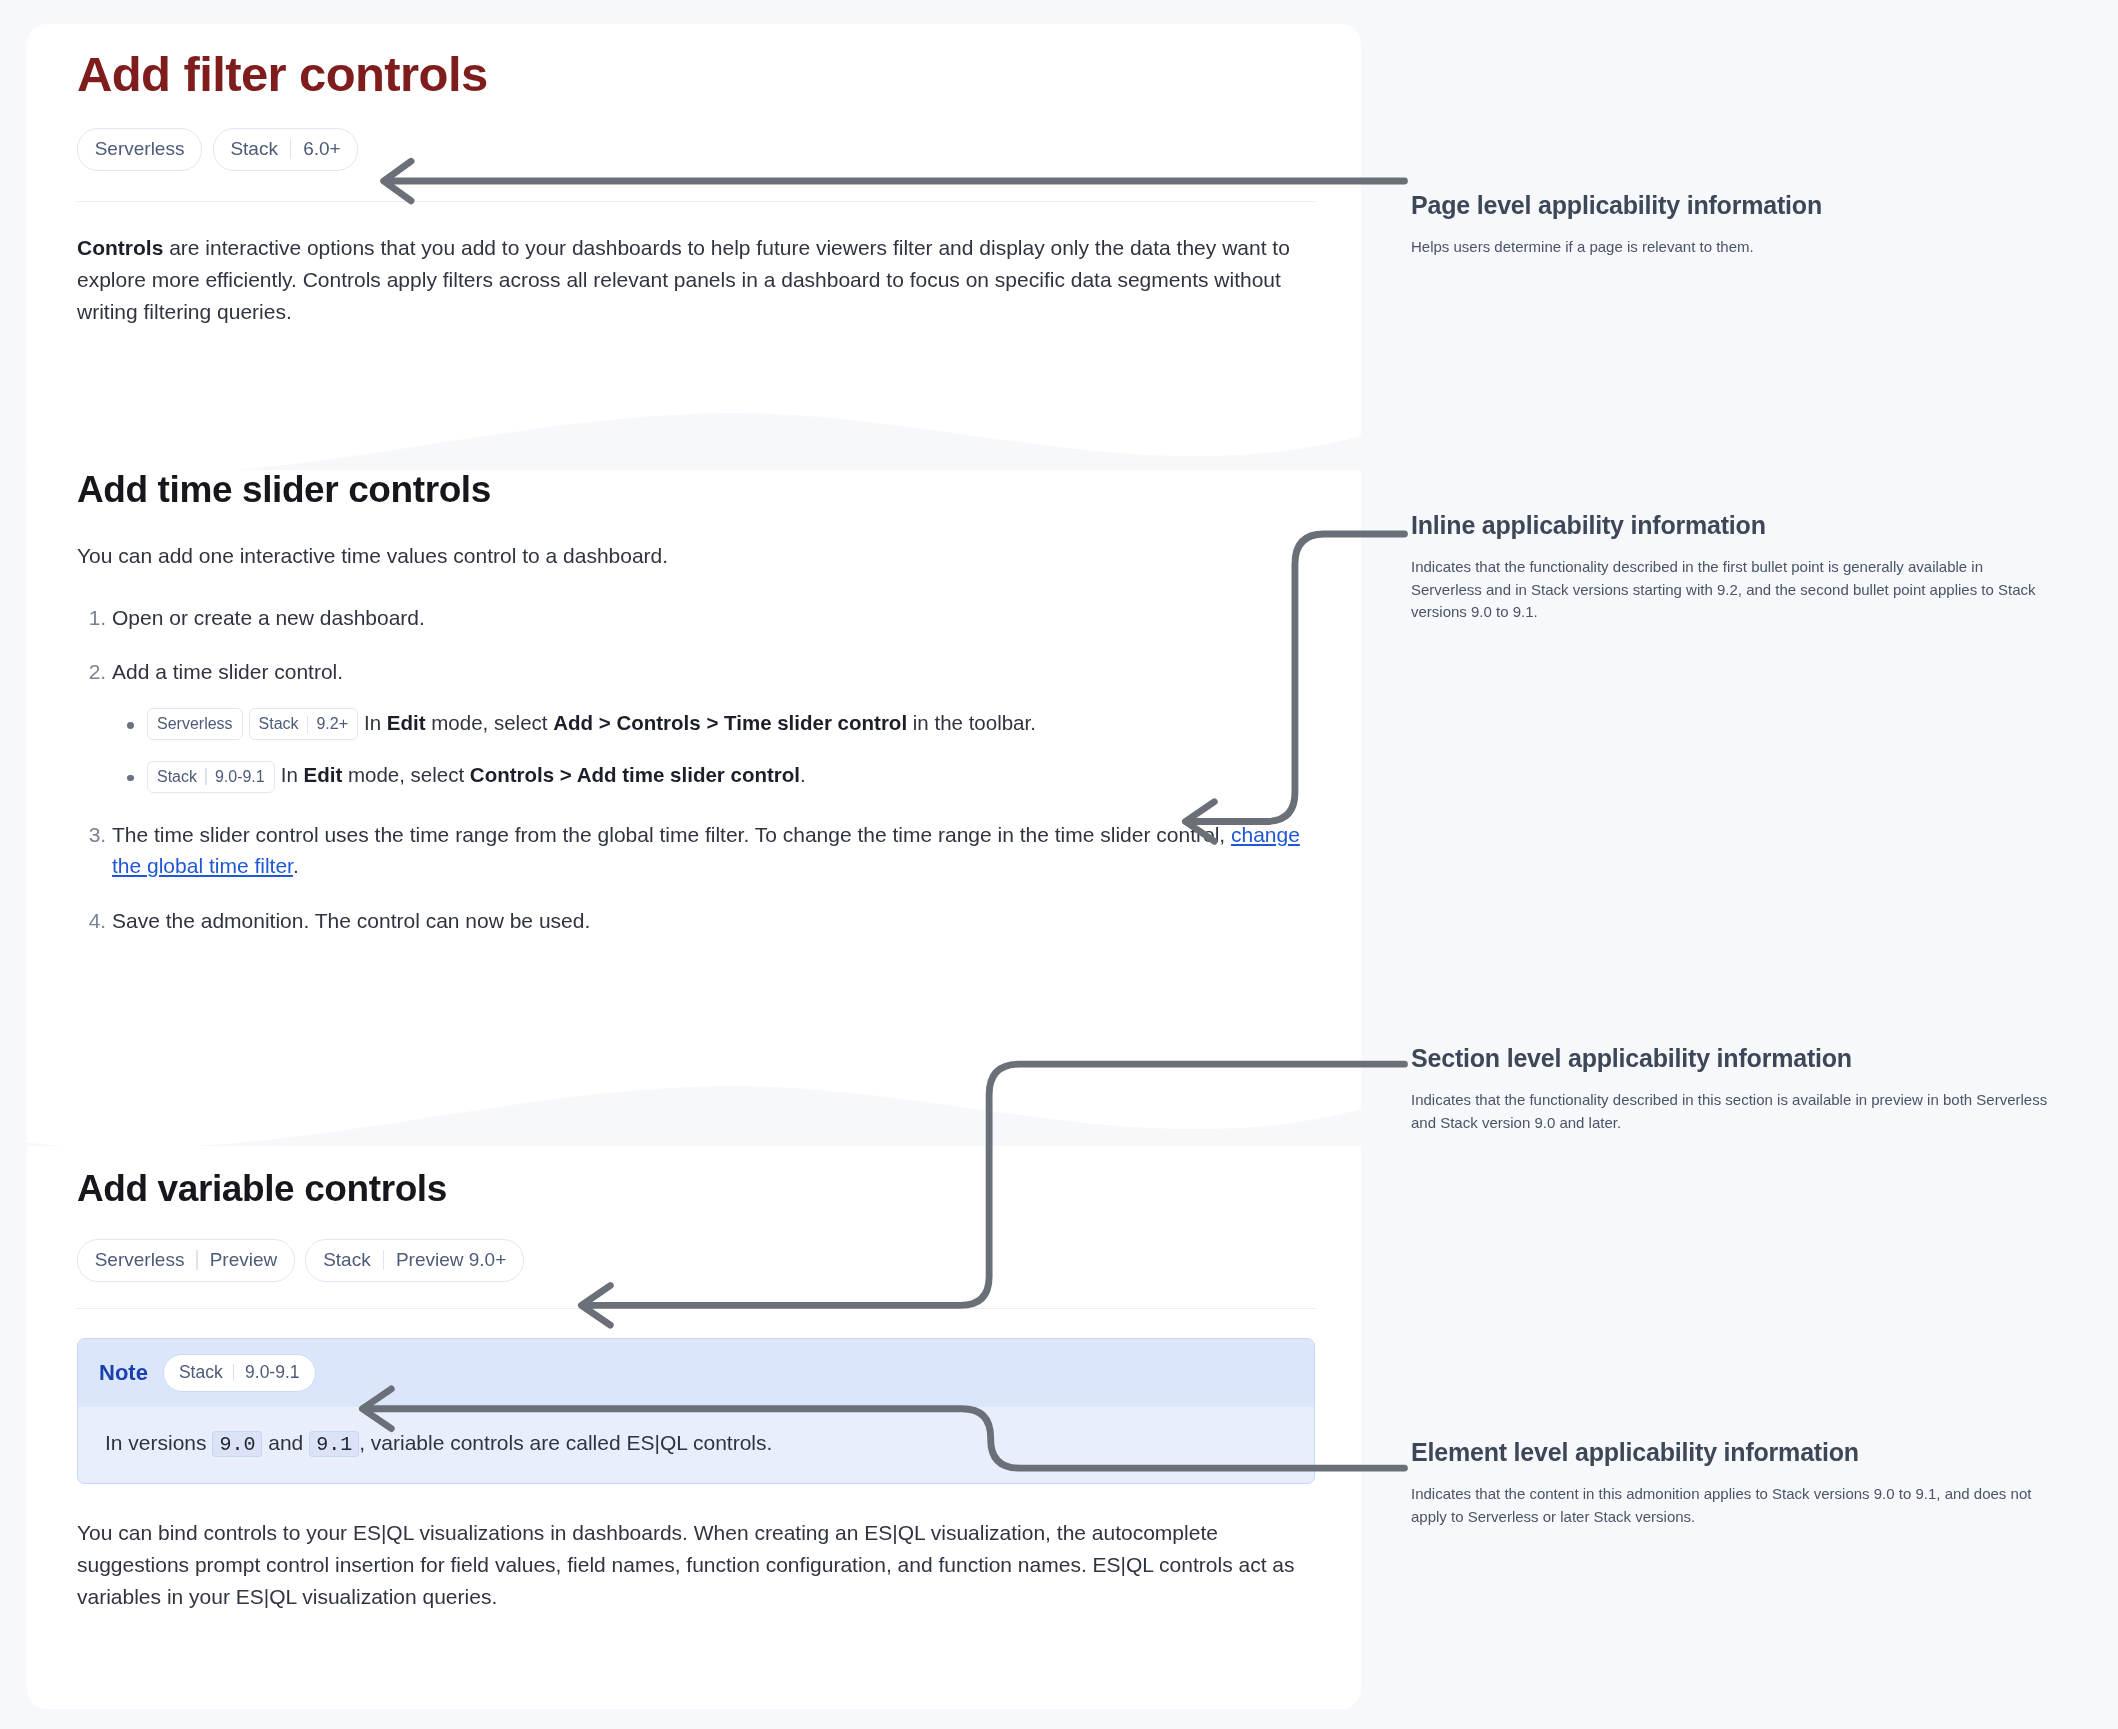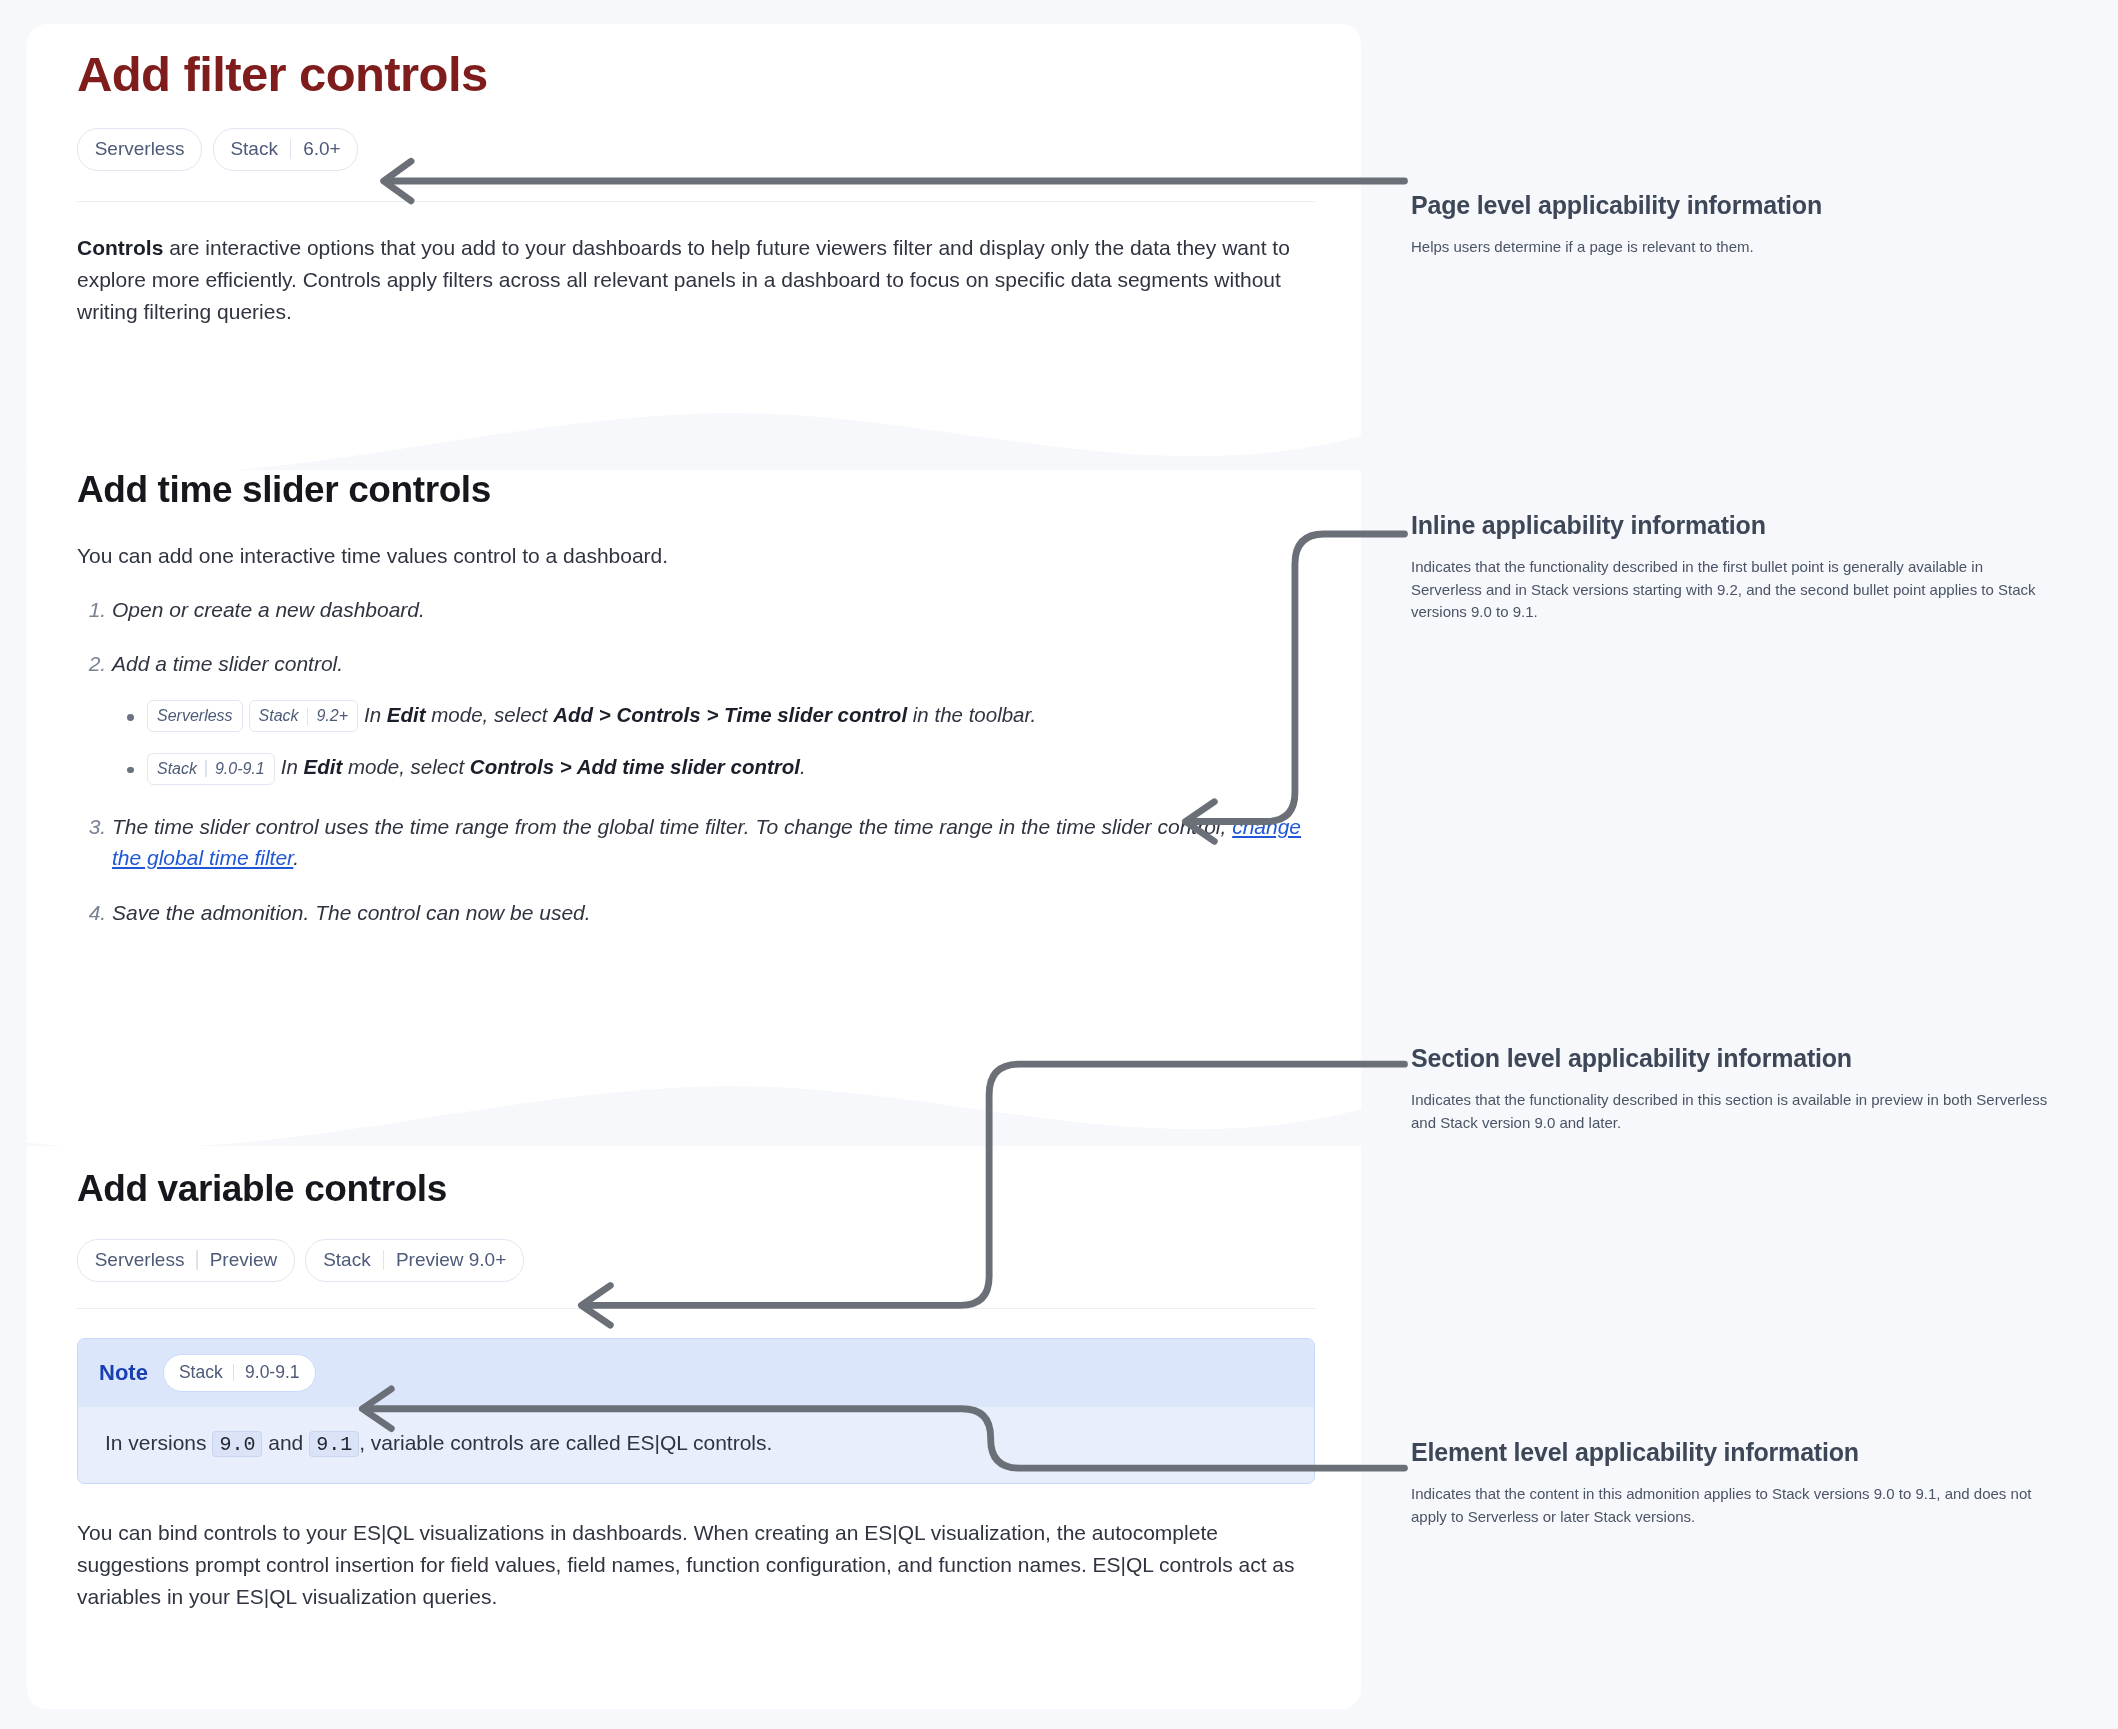--- a/index.html
+++ b/index.html
@@ -267,21 +267,21 @@
     <path d="M0,0 L1753,0 L1753,52 C1460,130 1180,10 880,22 C580,34 300,130 0,96 Z" fill="#ffffff"></path>
     <path d="M0,96 C300,130 580,34 880,22 C1180,10 1460,130 1753,52 L1753,140 L0,140 Z" fill="#f7f8fc"></path>
   </svg>
 
   <div class="doc-panel" id="panel-time">
     <div class="inner" style="top:0px;">
       <h2 class="section-title">Add time slider controls</h2>
 
       <p class="body" style="margin-top:29px;">You can add one interactive time values control to a dashboard.</p>
 
-      <ol class="steps" style="margin-top:22px;font-style:italic;">
+      <ol class="steps" style="margin-top:30px;">
         <li>
           <span>Open or create a new dashboard.</span>
         </li>
         <li>
           <span>Add a time slider control.</span>
           <ul class="sub">
             <li>
               <span class="chip">
                 <span>Serverless</span>
               </span><span class="chip">

